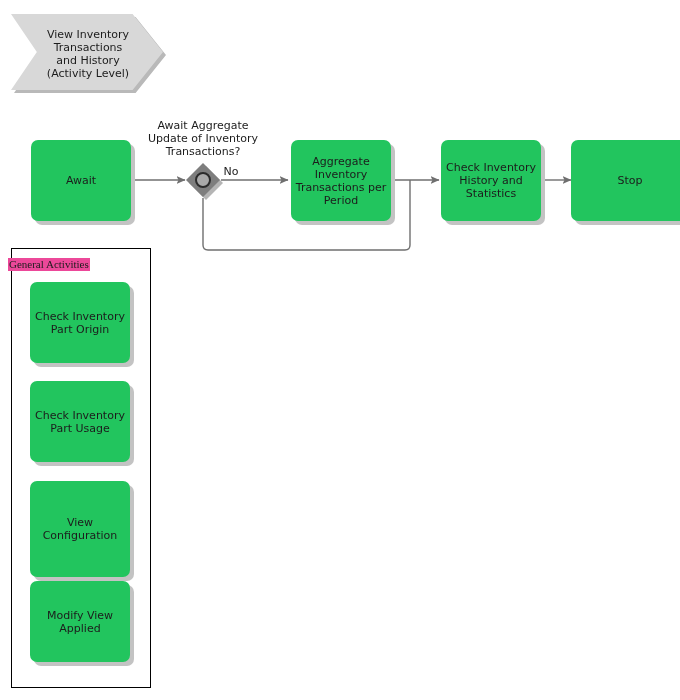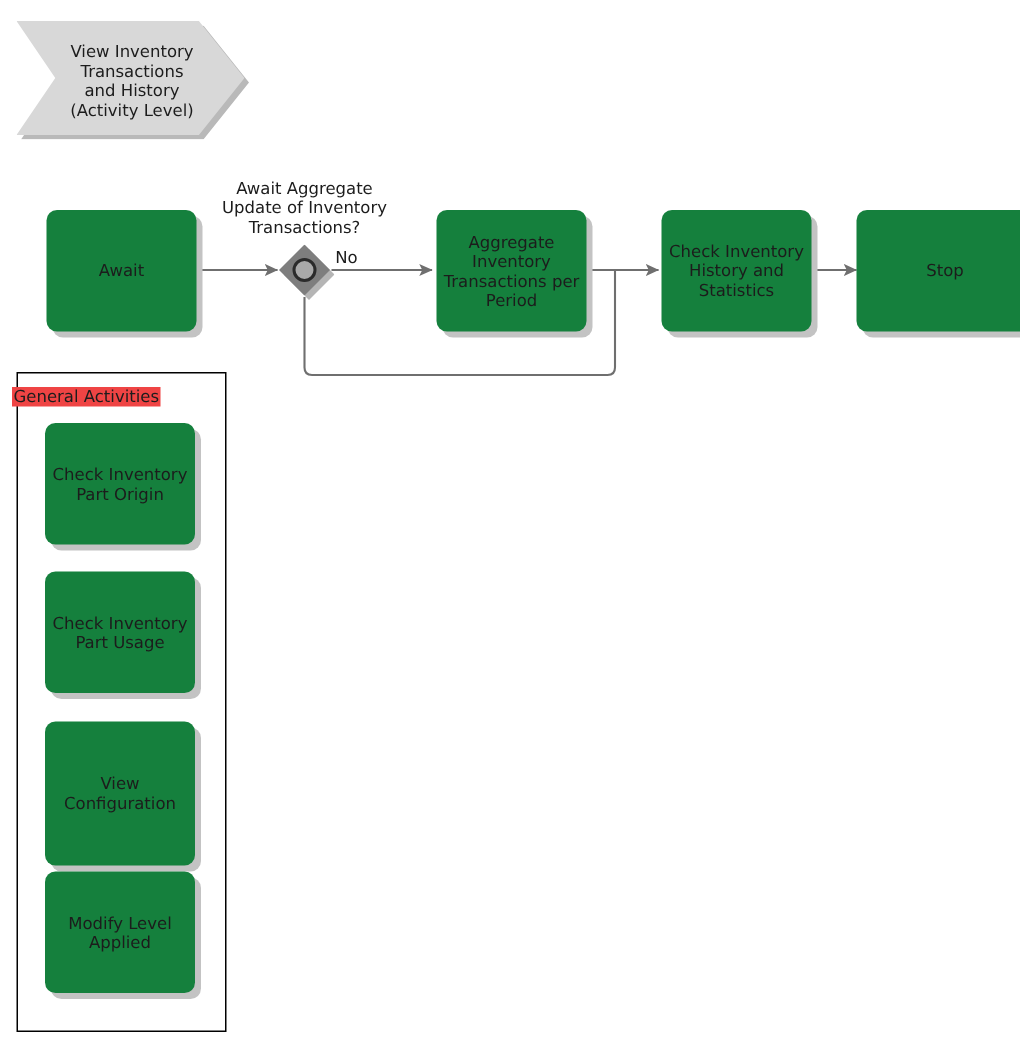--- a/index.html
+++ b/index.html
@@ -66,21 +66,21 @@
     position: absolute;
     left: 4px; top: 4px;
     width: 100%; height: 100%;
     background: #c3c3c3;
     border-radius: 7px;
   }
   .node .body {
     position: absolute;
     left: 0; top: 0;
     width: 100%; height: 100%;
-    background: #15803d;
+    background: #22c55e;
     border-radius: 7px;
     display: flex;
     align-items: center;
     justify-content: center;
     box-sizing: border-box;
     padding: 2px 4px;
   }
   .node .txt {
     text-align: center;
     font-size: 11px;
@@ -136,22 +136,23 @@
     box-sizing: border-box;
     background: transparent;
   }
   .group-title {
     position: absolute;
     left: 8px;
     top: 258px;
     font-size: 11px;
     line-height: 13px;
     color: #1c1c1c;
-    background: #ef4444;
+    background: #ec4899;
     padding: 0 1px;
+    font-family: Liberation Serif, serif;
   }
 </style>
 </head>
 <body>
 
 <svg id="canvas" viewBox="0 0 680 700" xmlns="http://www.w3.org/2000/svg">
   <defs>
     <marker id="arrowhead" markerWidth="9" markerHeight="8" refX="8.5" refY="4" orient="auto" markerUnits="userSpaceOnUse">
       <path d="M0,0 L9,4 L0,8 L2,4 Z" fill="#6f6f6f"></path>
     </marker>
@@ -245,16 +246,16 @@
   <div class="shadow"></div>
   <div class="body">
     <span class="txt">View
 Configuration</span>
   </div>
 </div>
 
 <div class="node" style="left:30px; top:581px; width:100px; height:81px;">
   <div class="shadow"></div>
   <div class="body">
-    <span class="txt">Modify Level
+    <span class="txt">Modify View
 Applied</span>
   </div>
 </div>
 
 </body></html>

